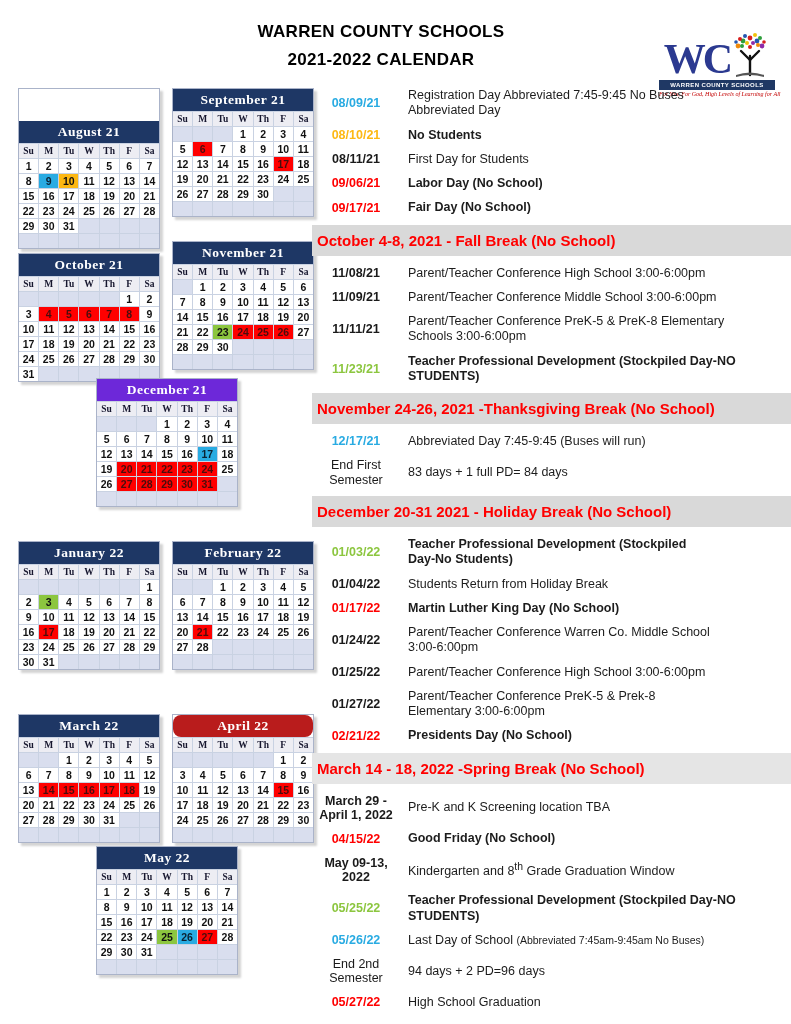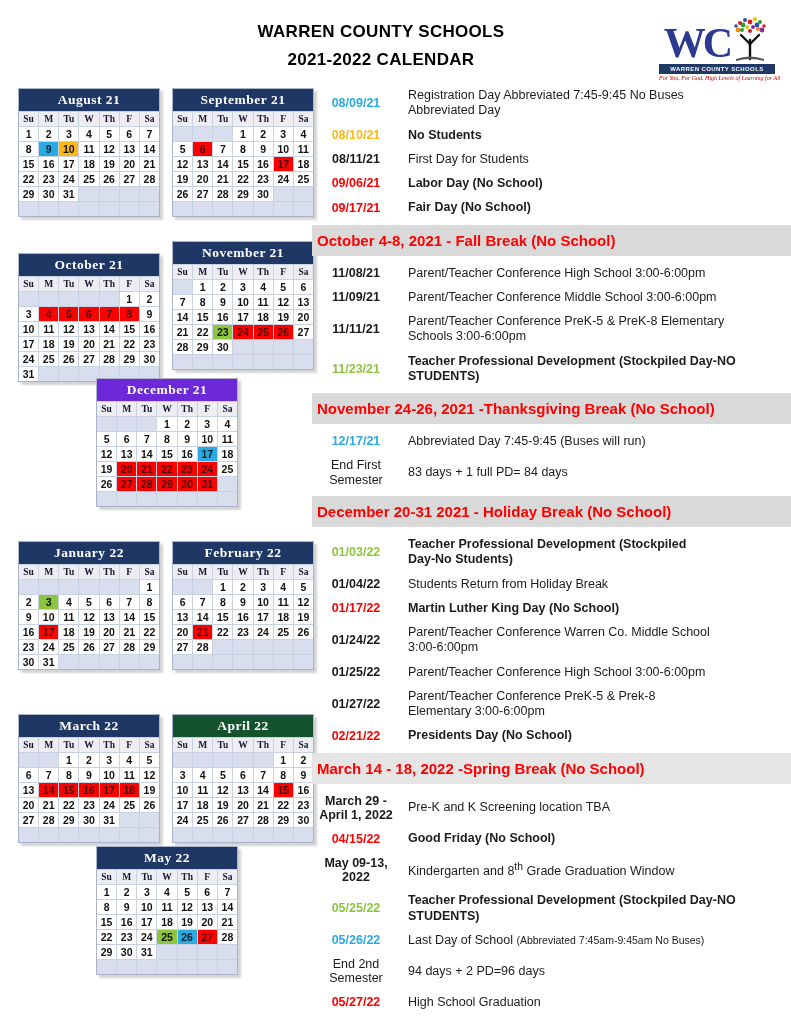--- a/index.html
+++ b/index.html
@@ -5,21 +5,21 @@
   html,body{margin:0;padding:0;background:#fff;}
   .page{position:relative;width:791px;height:1024px;background:#fff;
         font-family:"Liberation Sans",sans-serif;overflow:hidden;}
 
   
   .header{position:absolute;top:22px;left:0;width:762px;text-align:center;}
   .header .t1{font-size:17px;font-weight:bold;color:#000;letter-spacing:.3px;}
   .header .t2{font-size:17px;font-weight:bold;color:#000;margin-top:8px;letter-spacing:.3px;}
 
   
-  .logo{position:absolute;top:16px;right:16px;width:116px;text-align:center;}
+  .logo{position:absolute;top:32px;right:16px;width:116px;text-align:center;}
   .logo-top{display:flex;align-items:flex-end;justify-content:center;height:46px;}
   .logo-wc{font-family:"Liberation Serif",serif;font-weight:bold;font-size:42px;
            color:#2B3990;line-height:.85;letter-spacing:-3px;}
   .logo-bar{background:#1F3864;color:#fff;font-size:6px;letter-spacing:.4px;
             padding:2px 0;margin-top:2px;font-weight:bold;}
   .logo-tagline{color:#C30000;font-size:6px;font-style:italic;
                 font-family:"Liberation Serif",serif;margin-top:1px;white-space:nowrap;}
 
   
   .calendar{position:absolute;width:142px;background:#fff;border:1px solid #aab3c9;
@@ -96,21 +96,21 @@
             <circle cx="20" cy="17" r="2" fill="#D81E1E"></circle>
         </g>
       </svg>
     </div>
     <div class="logo-bar">WARREN COUNTY SCHOOLS</div>
     <div class="logo-tagline">For You, For God, High Levels of Learning for All</div>
   </div>
 
   <div id="calendars">
       <div class="calendar cal-august">
-        <div class="cal-title" style="background: rgb(30, 55, 101);">August 21</div>
+        <div class="cal-title" style="background: rgb(30, 55, 101); margin-top: 32px;">August 21</div>
         <div class="cal-grid">
           <div class="dow">Su</div>
           <div class="dow">M</div>
           <div class="dow">Tu</div>
           <div class="dow">W</div>
           <div class="dow">Th</div>
           <div class="dow">F</div>
           <div class="dow">Sa</div>
           <div class="day">1</div>
           <div class="day">2</div>
@@ -528,21 +528,21 @@
           <div class="day empty"></div>
           <div class="day empty"></div>
           <div class="day empty"></div>
           <div class="day empty"></div>
           <div class="day empty"></div>
           <div class="day empty"></div>
           <div class="day empty"></div>
         </div>
       </div>
       <div class="calendar cal-april">
-        <div class="cal-title" style="background: #14532d;">April 22</div>
+        <div class="cal-title" style="background: #b91c1c; border-radius: 8px;">April 22</div>
         <div class="cal-grid">
           <div class="dow">Su</div>
           <div class="dow">M</div>
           <div class="dow">Tu</div>
           <div class="dow">W</div>
           <div class="dow">Th</div>
           <div class="dow">F</div>
           <div class="dow">Sa</div>
           <div class="day empty"></div>
           <div class="day empty"></div>

